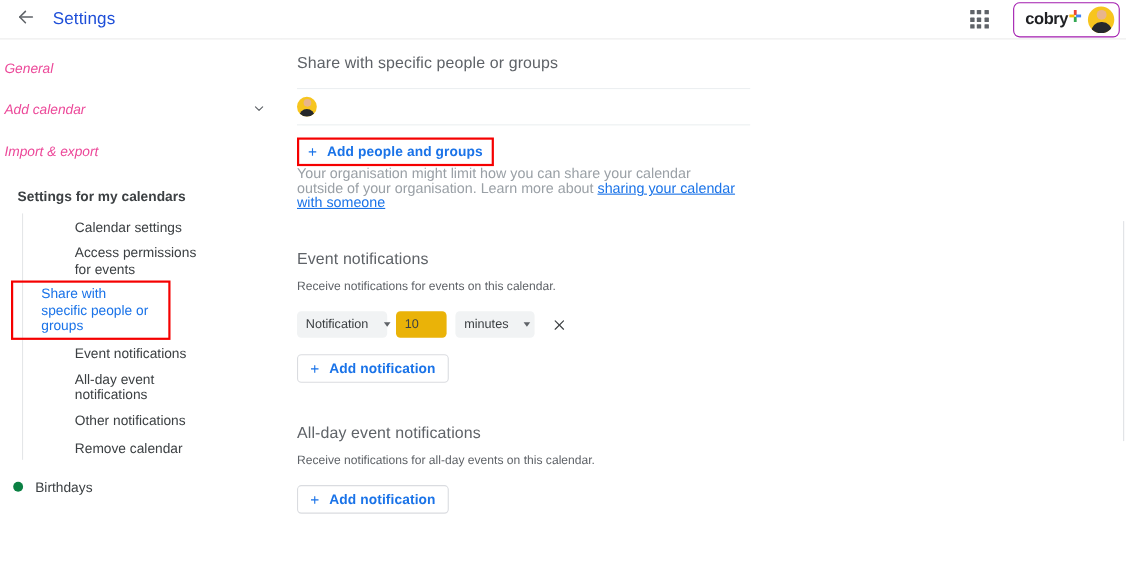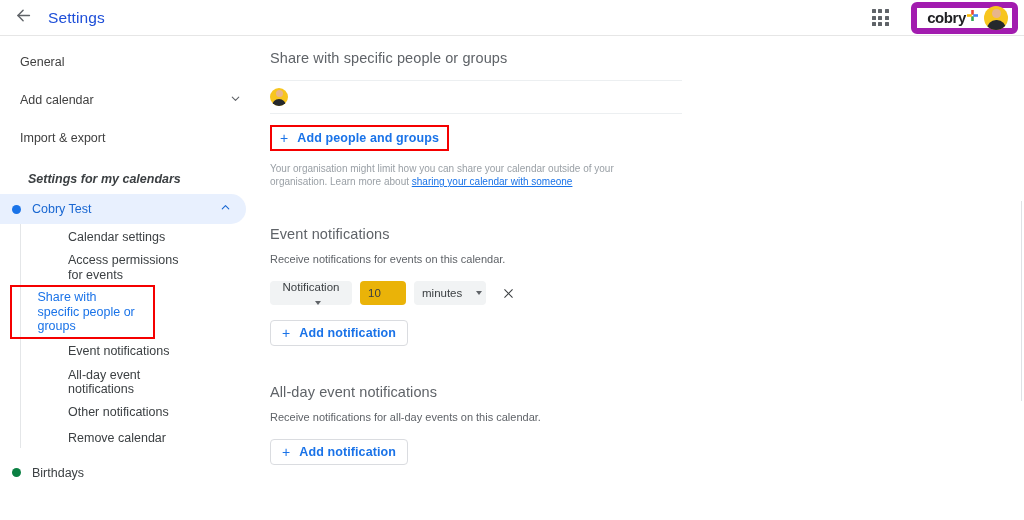--- a/index.html
+++ b/index.html
@@ -51,21 +51,21 @@
     cursor: pointer;
     border-radius: 50%;
     margin-right: 16px;
   }
   .apps-grid i { display: block; width: 4px; height: 4px; background: #5f6368; border-radius: .5px; }
   .account-chip {
     display: flex; align-items: center;
     gap: 6px;
     height: 32px;
     padding: 0 4px 0 10px;
-    border: 6px solid #a21caf;
+    border: 1px solid #a21caf;
     border-radius: 6px;
     background: #fff;
     cursor: pointer;
   }
   .brand-wrap { display: flex; align-items: flex-start; position: relative; }
   .brand-word {
     font-size: 15px;
     font-weight: 700;
     color: #202124;
     letter-spacing: -.4px;
@@ -97,35 +97,35 @@
   .sidebar {
     position: absolute; top: 36px; left: 0;
     width: 256px; height: 484px;
     background: #ffffff;
     padding-top: 12px;
     overflow: hidden;
   }
   .nav-top-item {
     height: 27px;
     display: flex; align-items: center;
-    padding-left: 20px; padding-right: 14px;
-    font-size: 12.5px;
-    color: #404040;
+    padding-left: 4px; padding-right: 14px;
+    font-size: 12.5px;
+    color: #ec4899;
     cursor: pointer;
     margin-bottom: 11px;
+    font-style: italic;
   }
   .nav-top-item .lbl { flex: 1 1 auto; }
   .section-head {
     font-size: 12.5px;
     font-weight: 700;
     color: #3c4043;
-    padding-left: 28px;
+    padding-left: 16px;
     margin-top: 21px;
     margin-bottom: 8px;
-    font-style: italic;
   }
   .cal-row {
     position: relative;
     height: 30px;
     display: flex; align-items: center;
     padding-left: 12px; padding-right: 14px;
     font-size: 12.5px;
     cursor: pointer;
     border-radius: 0 16px 16px 0;
     margin-right: 10px;
@@ -212,25 +212,24 @@
     font-weight: 700;
     color: #1a73e8;
     cursor: pointer;
     background: transparent;
     border: 0;
     font-family: "Liberation Sans", sans-serif;
     letter-spacing: .1px;
   }
   .plus-glyph { font-size: 14px; font-weight: 400; line-height: 1; color: #1a73e8; }
   .helper {
-    font-size: 10px;
+    font-size: 13px;
     color: #9aa0a6;
     line-height: 13px;
     width: 400px;
-    margin-top: 11px;
   }
   .helper a { color: #1a73e8; text-decoration: underline; }
 
   .block { margin-top: 38px; }
   .block .sec-title { margin-bottom: 11px; }
   .block-desc {
     font-size: 11px;
     color: #5f6368;
     margin-bottom: 16px;
   }
@@ -247,21 +246,21 @@
     font-family: "Liberation Sans", sans-serif;
   }
   .select-pill .val { flex: 1 1 auto; }
   .select-pill .caret {
     margin-left: 14px;
     width: 0; height: 0;
     border-left: 3.5px solid transparent;
     border-right: 3.5px solid transparent;
     border-top: 4px solid #5f6368;
   }
-  .sel-type { width: 82px; flex-direction: column; }
+  .sel-type { width: 82px; }
   .num-field {
     width: 46px; height: 24px;
     background: #eab308;
     border: 0; border-radius: 4px;
     padding: 0 8px;
     font-size: 11.5px;
     color: #3c4043;
     font-family: "Liberation Sans", sans-serif;
   }
   .sel-unit { width: 72px; }
@@ -356,29 +355,20 @@
         </svg>
     </span>
   </div>
 
   <div class="nav-top-item">
     <span class="lbl">Import &amp; export</span>
   </div>
 
   <div class="section-head">Settings for my calendars</div>
 
-  <div class="cal-row active">
-    <span class="cal-dot" style="background:#1a73e8"></span>
-    <span class="lbl">Cobry Test</span>
-    <span>
-      <svg width="13" height="13" viewBox="0 0 24 24" fill="none" stroke="#1967d2" stroke-width="2" stroke-linecap="round" stroke-linejoin="round">
-          <polyline points="6,14.5 12,8.5 18,14.5"></polyline>
-        </svg>
-    </span>
-  </div>
 
   <div class="sub-list">
     <div class="sub-item">
       <span>Calendar settings</span>
     </div>
     <div class="sub-item">
       <span>Access permissions for events</span>
     </div>
     <div class="sub-item link boxed">
       <span>Share with specific people or groups</span>

